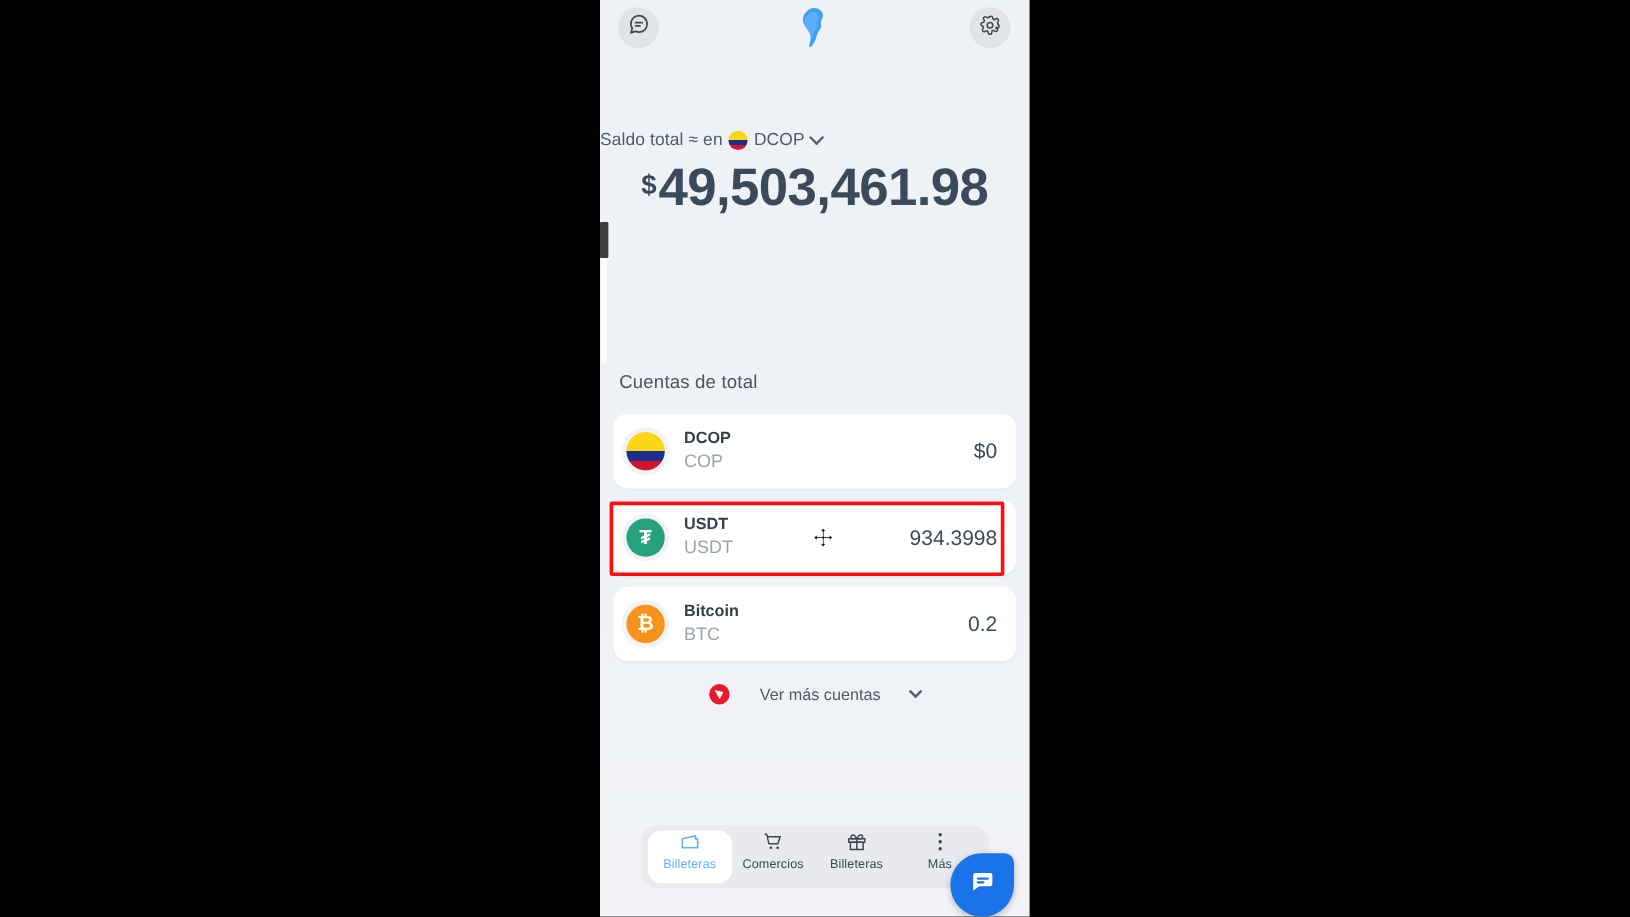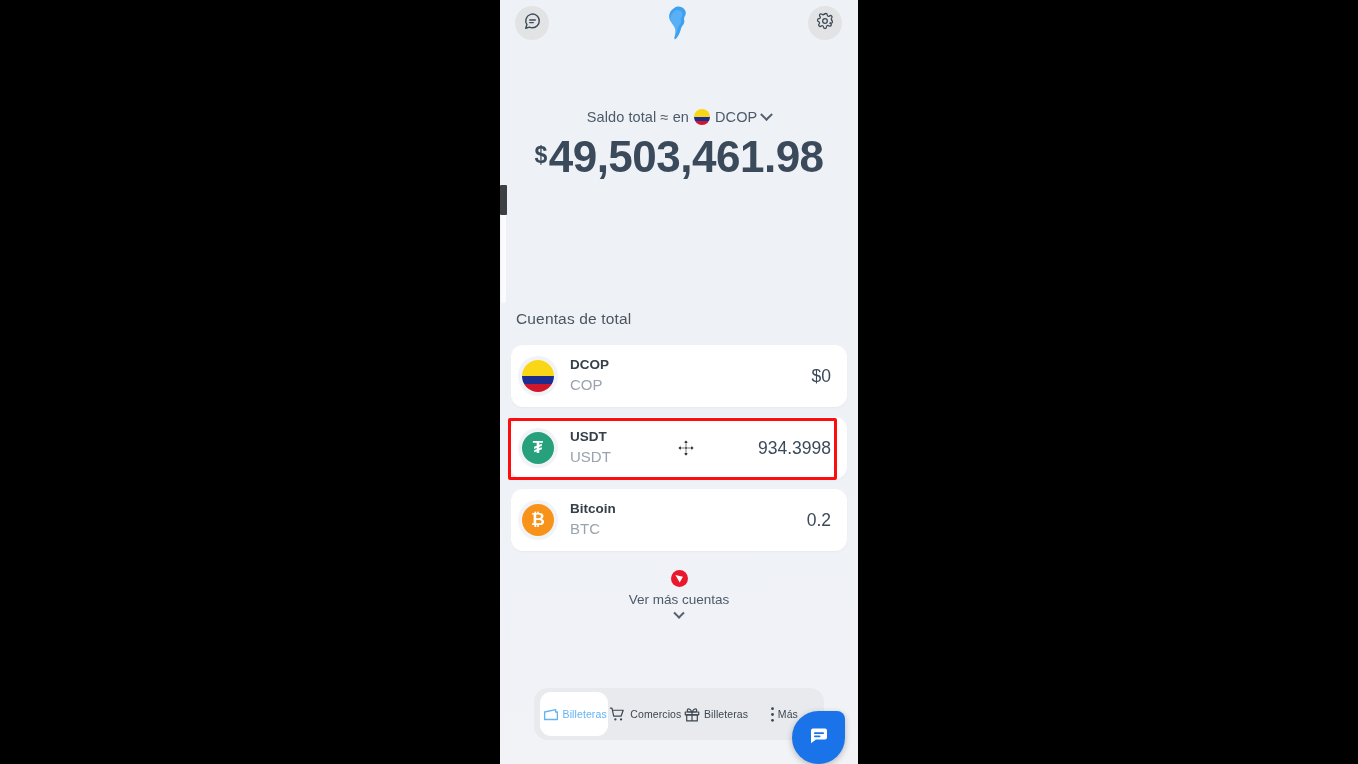--- a/index.html
+++ b/index.html
@@ -47,21 +47,21 @@
   .circle-btn.left { left: 15px; }
   .circle-btn.right { left: 308px; }
   .logo {
     position: absolute; left: 164px; top: 6px;
     width: 30px; height: 38px;
     display: flex; align-items: center; justify-content: center;
   }
 
   
   .balance-wrap {
-    position: absolute; left: 0; top: 108px; width: 358px; text-align: center;
+    position: absolute; left: 0; top: 108px; width: 358px; text-align: left;
   }
   .saldo-row {
     display: inline-flex; align-items: center; gap: 5px;
     font-size: 14.5px; color: #4d5a68; letter-spacing: .1px;
     cursor: pointer;
   }
   .flag-sm {
     width: 16px; height: 16px; border-radius: 50%;
     background: linear-gradient(180deg, #f9d616 0 50%, #1b2d8f 50% 75%, #cf162a 75% 100%);
     display: inline-block; flex: 0 0 auto;
@@ -115,43 +115,43 @@
     pointer-events: none; z-index: 30;
   }
   .move-cursor {
     position: absolute; left: 677px; top: 439px;
     width: 18px; height: 18px; z-index: 31; pointer-events: none;
   }
 
   
   .ver-mas {
     position: absolute; left: 0; top: 570px; width: 358px;
-    display: flex; align-items: center; justify-content: center; gap: 5px;
-    font-size: 13.5px; color: #4e5a66; cursor: pointer; flex-direction: column;
+    display: flex; align-items: center; justify-content: center; gap: 25px;
+    font-size: 13.5px; color: #4e5a66; cursor: pointer;
   }
   .tron-dot {
     width: 17px; height: 17px; border-radius: 50%; background: #e8192c;
     display: flex; align-items: center; justify-content: center;
   }
   .chev-sm {
     display: inline-block; width: 8px; height: 8px;
     border-right: 2px solid #55616f; border-bottom: 2px solid #55616f;
     transform: rotate(45deg) translate(-2px,-2px);
   }
 
   
   .navbar {
     position: absolute; left: 34px; top: 688px;
     width: 290px; height: 52px;
     background: #e9eaee; border-radius: 14px;
     display: flex; align-items: center; padding: 4px 6px;
   }
   .nav-item {
     flex: 1 1 0; height: 44px; border-radius: 11px;
-    display: flex; align-items: center; justify-content: center;
+    display: flex; flex-direction: column; align-items: center; 
     gap: 3px; cursor: pointer;
   }
   .nav-item.active { background: #ffffff; }
   .nav-label { font-size: 10.5px; color: #3d4751; letter-spacing: .1px; white-space: nowrap; }
   .nav-item.active .nav-label { color: #63b3f5; }
   .nav-ico { height: 19px; display: flex; align-items: center; justify-content: center; }
 
   .fab {
     position: absolute; left: 792px; top: 711px;
     width: 53px; height: 53px;

